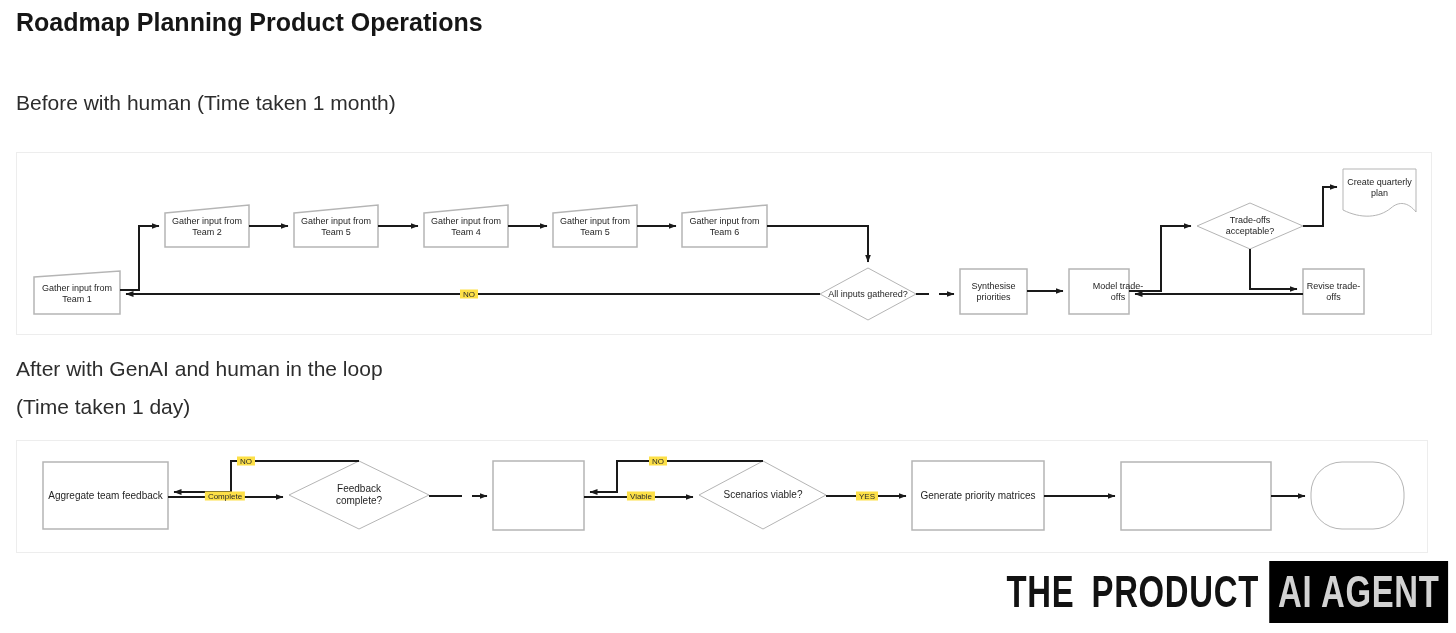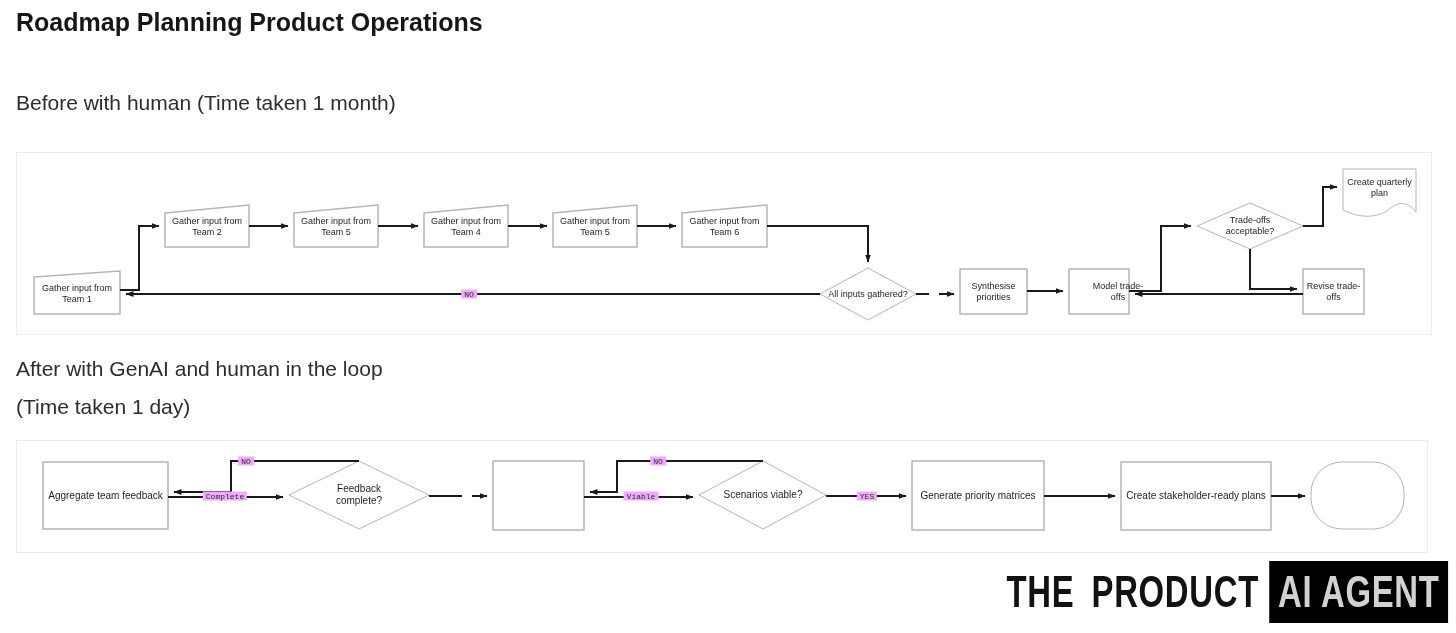--- a/index.html
+++ b/index.html
@@ -11,22 +11,22 @@
   .section-heading { left: 16px; font-size: 21px; font-weight: 400; color: #2d2d2d; line-height: 38px; }
 
   .canvas { background: #ffffff; border: 1px solid #ededed; }
   .canvas svg { position: absolute; left: 0; top: 0; }
 
   .nlabel { position: absolute; display: flex; align-items: center; justify-content: center;
             text-align: center; color: #1f1f1f; pointer-events: none; }
   .f1 .nlabel { font-size: 9px; line-height: 11px; }
   .f2 .nlabel { font-size: 10px; line-height: 12px; }
 
-  .elabel { position: absolute; transform: translate(-50%, -50%); background: #f0abfc;
-            padding: 0 3px; font-size: 8px; color: #2b2b2b; white-space: nowrap; font-family: Liberation Mono, monospace; }
+  .elabel { position: absolute; transform: translate(-50%, -50%); background: #fde047;
+            padding: 0 3px; font-size: 8px; color: #2b2b2b; white-space: nowrap; }
 
   .logo { right: 8px; top: 561px; display: flex; align-items: stretch; gap: 14px;
           transform: scaleX(0.73); transform-origin: right center; }
   .logo-left { display: flex; align-items: center; font-size: 45px; font-weight: 700;
                letter-spacing: 1px; color: #121212; word-spacing: 10px; }
   .logo-right { display: flex; align-items: center; padding: 0 12px; font-size: 45px;
                 font-weight: 700; letter-spacing: 1px; height: 62px; }
 </style>
 </head>
 <body>
@@ -118,21 +118,20 @@
       <path d="M746,20 H600 V51 H573" marker-end="url(#arr2)"></path>
       <path d="M809,55 H889" marker-end="url(#arr2)"></path>
       <path d="M1027,55 H1098" marker-end="url(#arr2)"></path>
       <path d="M1254,55 H1288" marker-end="url(#arr2)"></path>
     </g>
   </svg>
   <div class="nlabel" style="left:26px; top:21px; width:125px; height:67px;">Aggregate team feedback</div>
   <div class="nlabel" style="left:302px; top:21px; width:80px; height:66px;">Feedback complete?</div>
   <div class="nlabel" style="left:895px; top:20px; width:132px; height:69px;">Generate priority matrices</div>
   <div class="nlabel" style="left:706px; top:21px; width:80px; height:66px;">Scenarios viable?</div>
-  <div class="nlabel" style="left:1104px; top:21px; width:150px; height:68px;">Create stakeholder-ready plans</div>
   <div class="elabel" style="left:208px; top:55px;">Complete</div>
   <div class="elabel" style="left:229px; top:20px;">NO</div>
   <div class="elabel" style="left:624px; top:55px;">Viable</div>
   <div class="elabel" style="left:641px; top:20px;">NO</div>
   <div class="elabel" style="left:850px; top:55px;">YES</div>
 </div>
 
 <div class="abs logo">
   <span class="logo-left">THE PRODUCT</span>
   <span class="logo-right" style="background:#000000; color:#d2d2d2;">AI AGENT</span>

